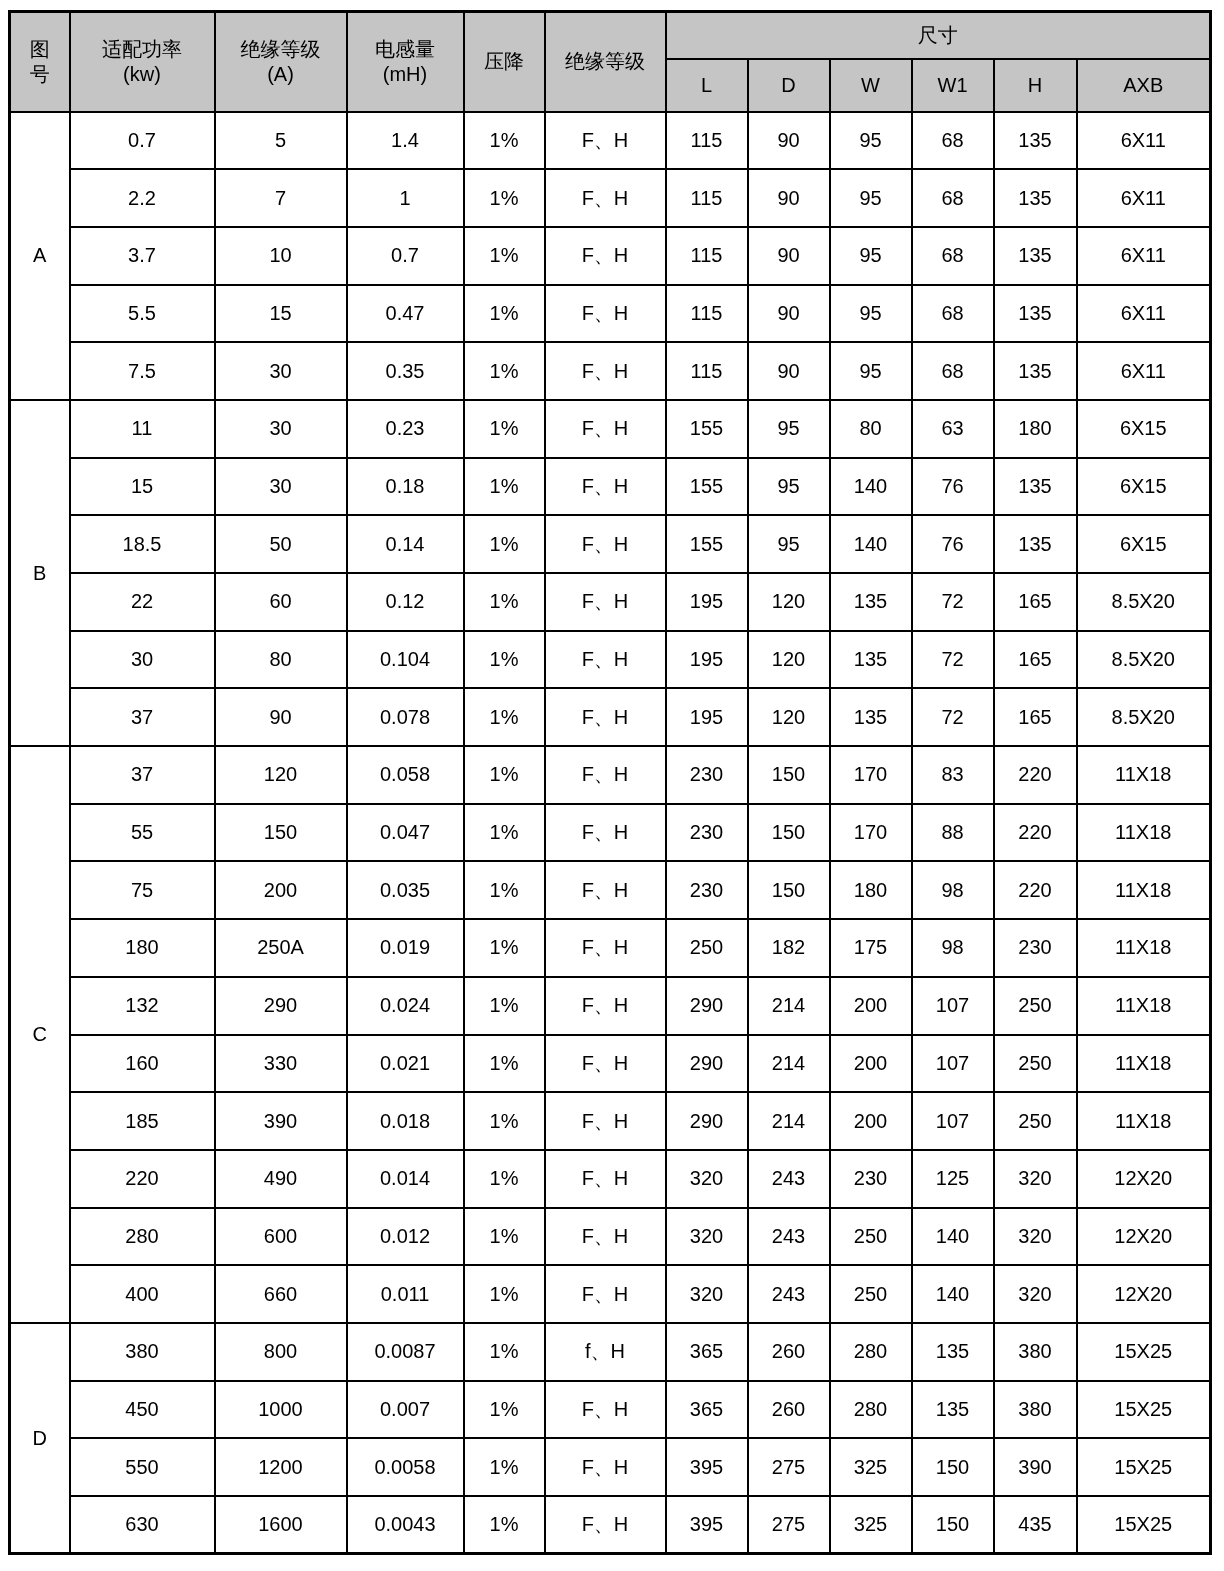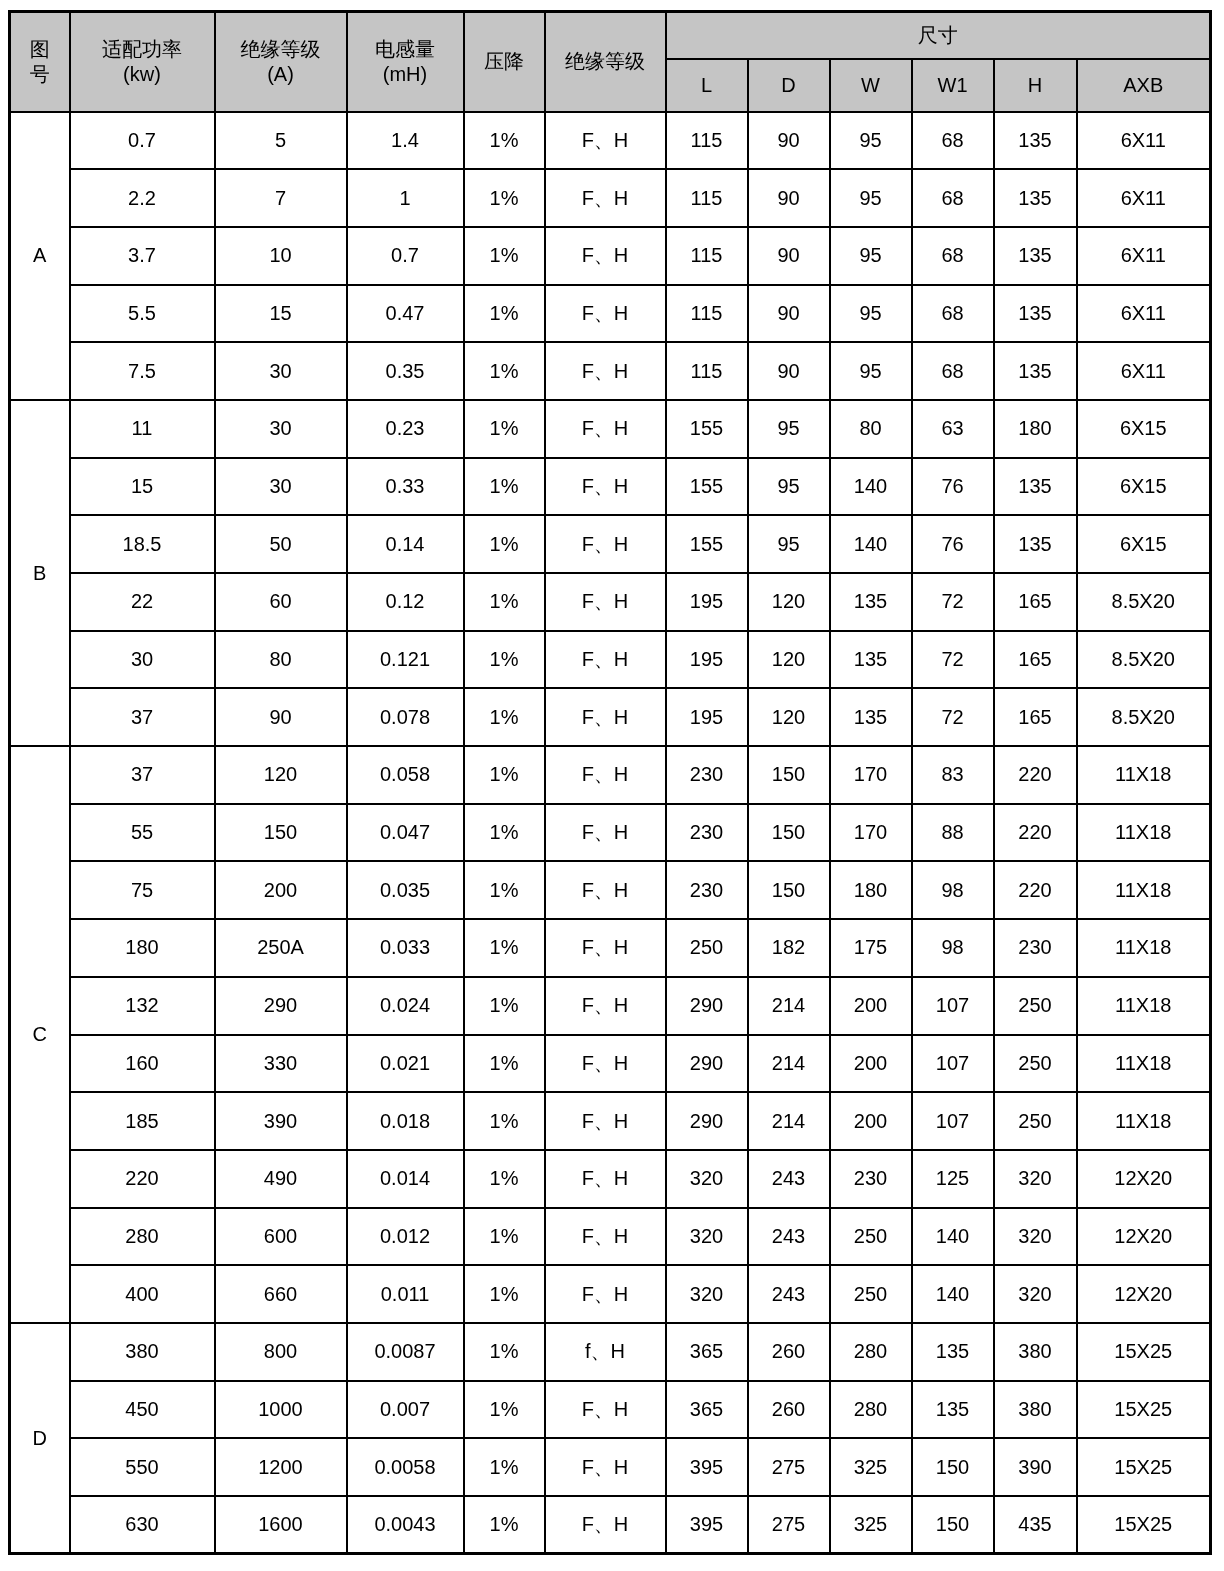--- a/index.html
+++ b/index.html
@@ -175,21 +175,21 @@
           <td>155</td>
           <td>95</td>
           <td>80</td>
           <td>63</td>
           <td>180</td>
           <td>6X15</td>
         </tr>
         <tr>
           <td>15</td>
           <td>30</td>
-          <td>0.33</td>
+          <td>0.18</td>
           <td>1%</td>
           <td>F、H</td>
           <td>155</td>
           <td>95</td>
           <td>140</td>
           <td>76</td>
           <td>135</td>
           <td>6X15</td>
         </tr>
         <tr>
@@ -214,21 +214,21 @@
           <td>195</td>
           <td>120</td>
           <td>135</td>
           <td>72</td>
           <td>165</td>
           <td>8.5X20</td>
         </tr>
         <tr>
           <td>30</td>
           <td>80</td>
-          <td>0.121</td>
+          <td>0.104</td>
           <td>1%</td>
           <td>F、H</td>
           <td>195</td>
           <td>120</td>
           <td>135</td>
           <td>72</td>
           <td>165</td>
           <td>8.5X20</td>
         </tr>
         <tr>
@@ -280,21 +280,21 @@
           <td>230</td>
           <td>150</td>
           <td>180</td>
           <td>98</td>
           <td>220</td>
           <td>11X18</td>
         </tr>
         <tr>
           <td>180</td>
           <td>250A</td>
-          <td>0.033</td>
+          <td>0.019</td>
           <td>1%</td>
           <td>F、H</td>
           <td>250</td>
           <td>182</td>
           <td>175</td>
           <td>98</td>
           <td>230</td>
           <td>11X18</td>
         </tr>
         <tr>

